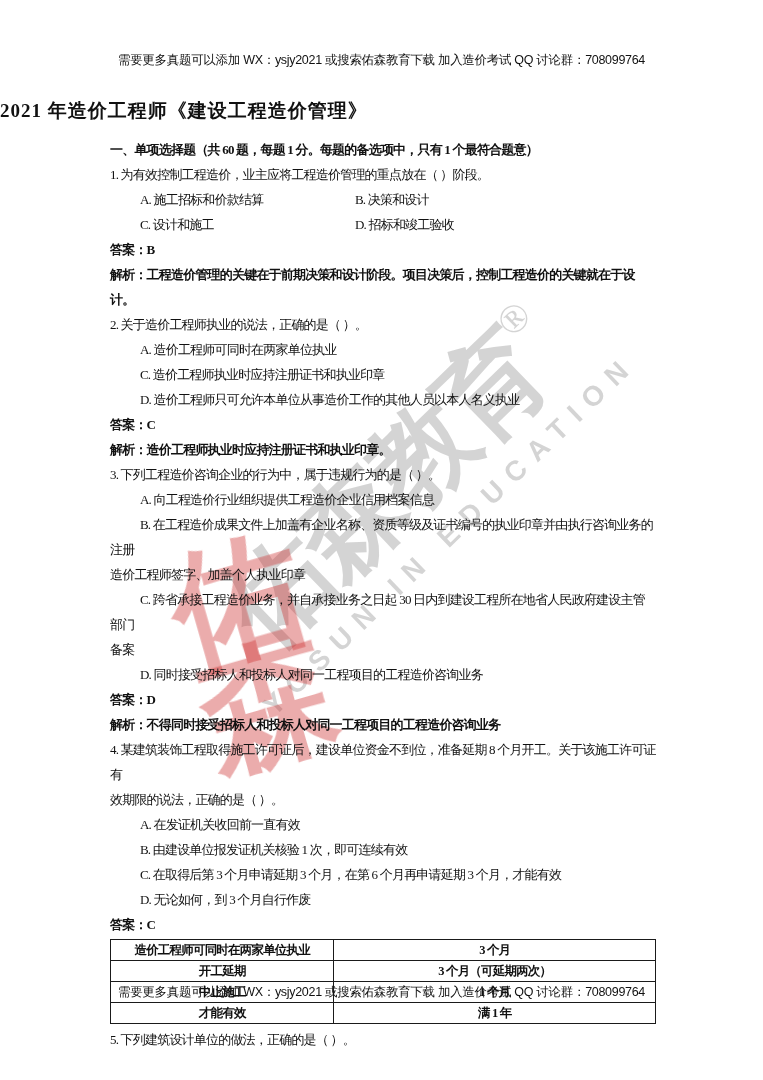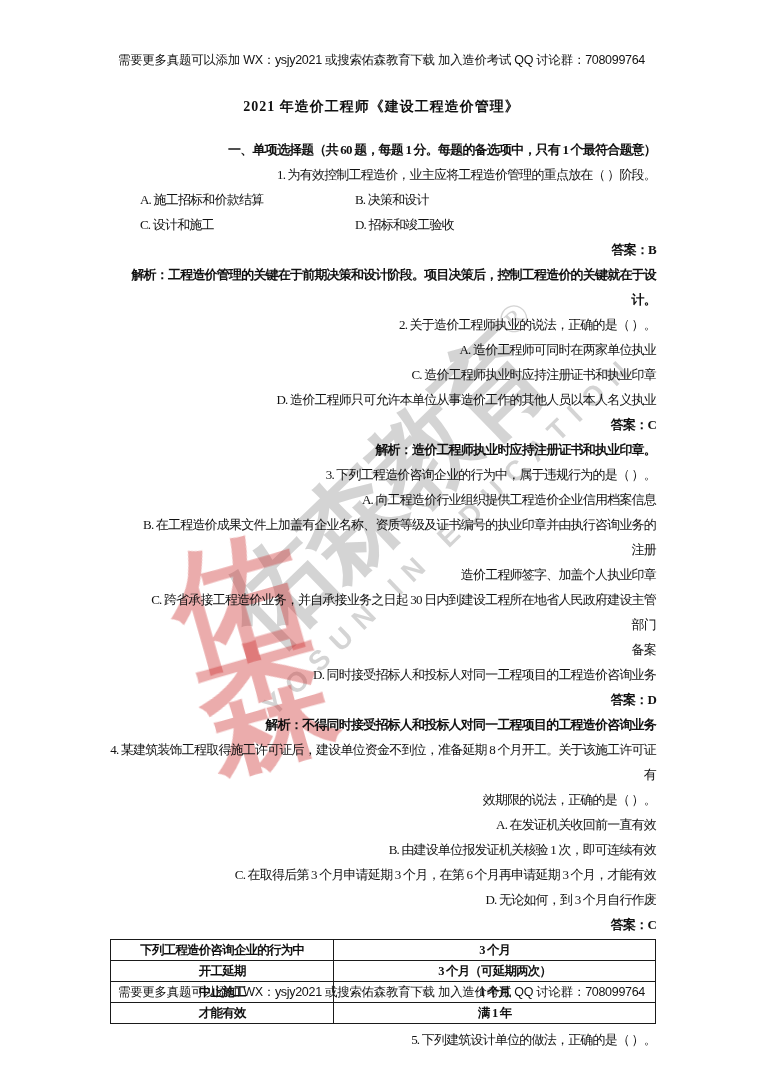--- a/index.html
+++ b/index.html
@@ -41,28 +41,28 @@
     text-align:center;font-size:12.5px;letter-spacing:-0.3px;
     font-family:"Liberation Sans","DejaVu Sans",sans-serif;
   }
   .page-footer{
     position:absolute;top:984px;left:0;width:100%;
     text-align:center;font-size:12.5px;letter-spacing:-0.3px;
     font-family:"Liberation Sans","DejaVu Sans",sans-serif;
   }
   .doc-title{
     position:absolute;top:98px;left:0;width:100%;
-    text-align:center;font-size:14px;font-weight:bold;letter-spacing:1px;font-family:Liberation Serif, serif;
+    text-align:left;font-size:19px;font-weight:bold;letter-spacing:1px;font-family:Liberation Serif, serif;
   }
   .body-block{
     position:absolute;top:137px;left:110px;width:546px;
     font-size:13px;line-height:25px;letter-spacing:-0.8px;
   }
   .section-heading{font-weight:bold;}
-  p{margin:0;white-space:pre-line;text-align:right;}
+  p{margin:0;white-space:pre-line;}
   .stem{text-indent:0;}
   .option{text-indent:30px;}
   .opt-grid{display:grid;grid-template-columns:215px auto;padding-left:30px;}
   .answer,.analysis{font-weight:bold;}
   table.analysis-table{
     border-collapse:collapse;width:100%;
     margin:2px 0 3px 0;
     font-size:12.5px;line-height:15px;
   }
   table.analysis-table td{
@@ -130,21 +130,21 @@
             <p class="stem">4. 某建筑装饰工程取得施工许可证后，建设单位资金不到位，准备延期 8 个月开工。关于该施工许可证有
 效期限的说法，正确的是（      ）。</p>
             <p class="option">A. 在发证机关收回前一直有效</p>
             <p class="option">B. 由建设单位报发证机关核验 1 次，即可连续有效</p>
             <p class="option">C. 在取得后第 3 个月申请延期 3 个月，在第 6 个月再申请延期 3 个月，才能有效</p>
             <p class="option">D. 无论如何，到 3 个月自行作废</p>
             <p class="answer">答案：C</p>
             <table class="analysis-table">
               <tbody>
                 <tr>
-                  <td class="c1">下列工程造价咨询企业的行为中</td>
+                  <td class="c1">造价工程师可同时在两家单位执业</td>
                   <td class="c2">3 个月</td>
                 </tr>
                 <tr>
                   <td class="c1">开工延期</td>
                   <td class="c2">3 个月（可延期两次）</td>
                 </tr>
                 <tr>
                   <td class="c1">中止施工</td>
                   <td class="c2">1 个月</td>
                 </tr>

